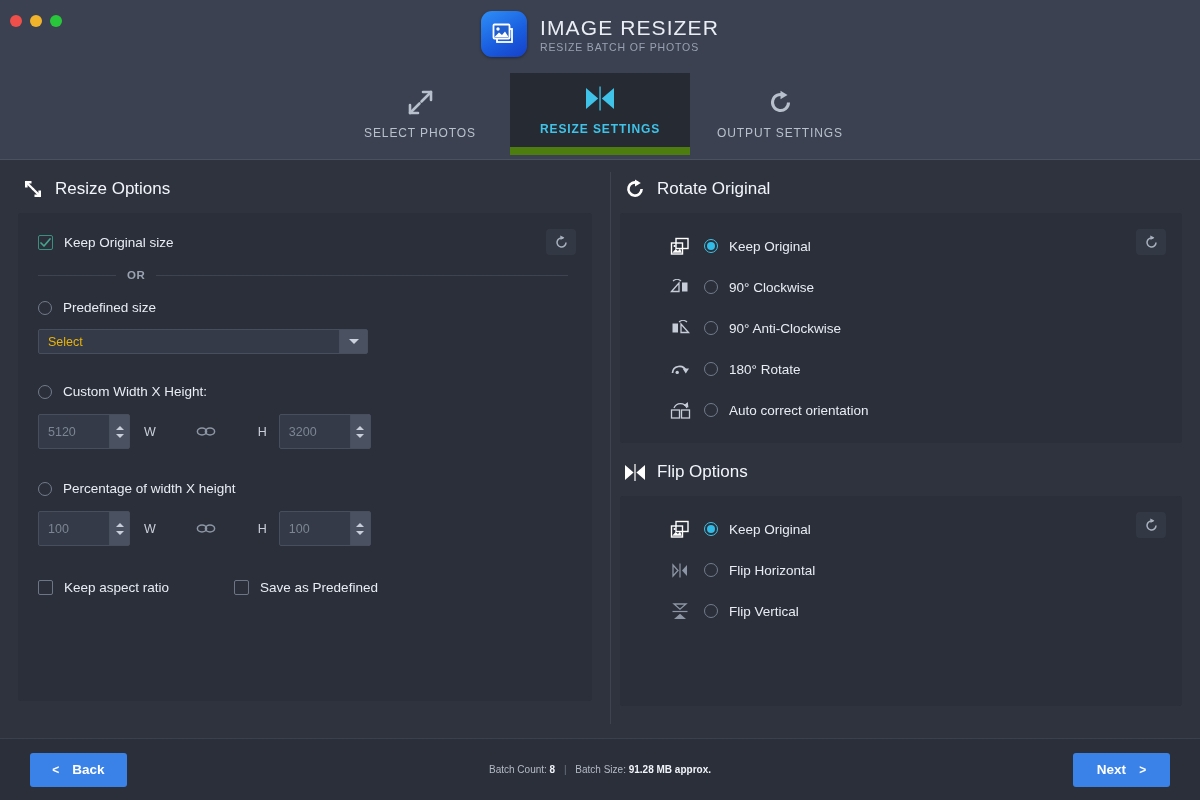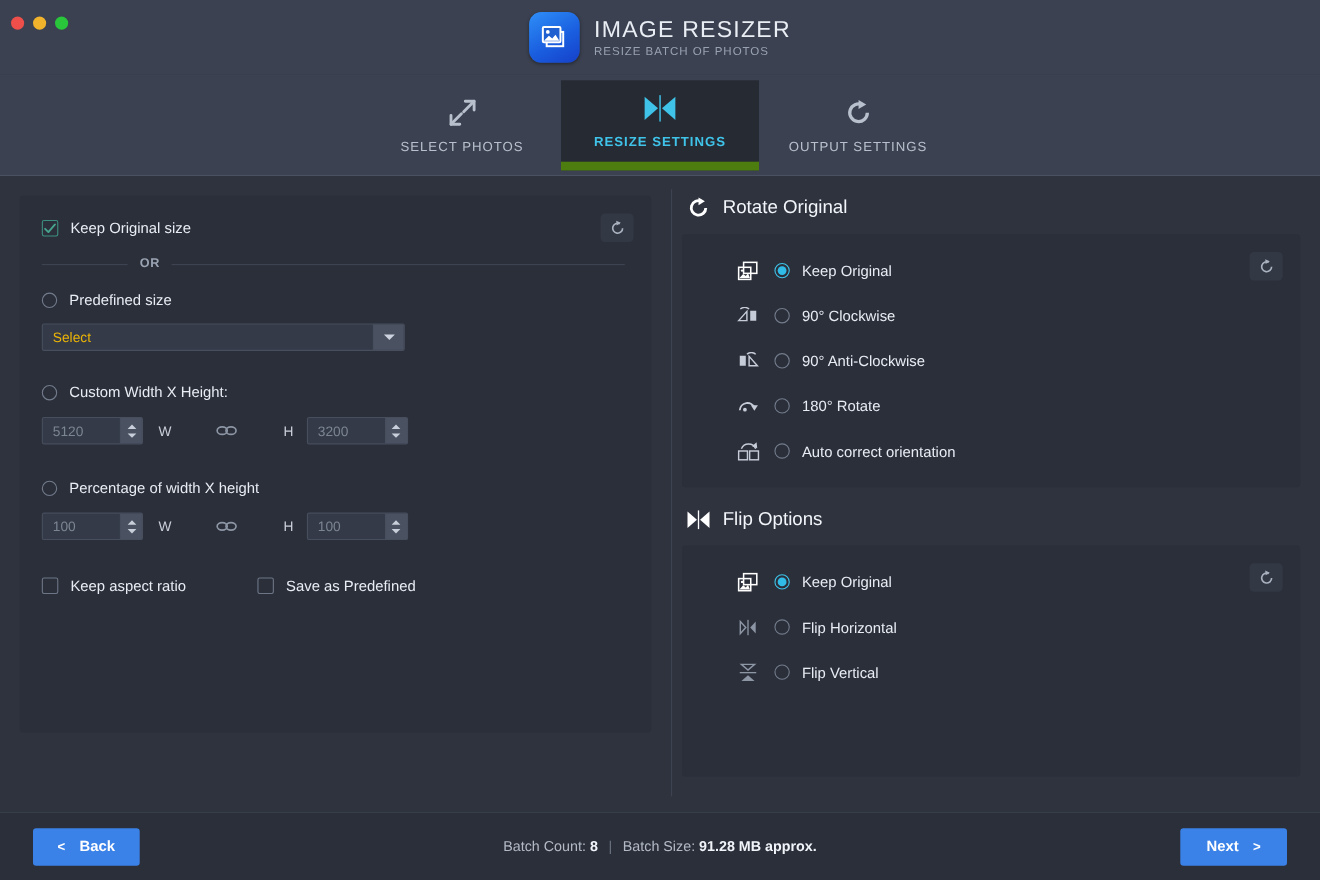--- a/index.html
+++ b/index.html
@@ -147,21 +147,21 @@
     cursor: pointer;
   }
   .caret {
     width: 0; height: 0;
     border-left: 5px solid transparent; border-right: 5px solid transparent;
     border-top: 5px solid #cdd3de;
   }
 
   .spin-row { display: flex; align-items: center; margin-top: 15px; }
   .spin {
-    width: 92px; height: 25px;
+    width: 92px; height: 35px;
     background: #343a47; border: 1px solid #474e5d; border-radius: 2px;
     display: flex; align-items: center; position: relative;
   }
   .spin .sval { font-size: 12.5px; color: #7c8594; padding-left: 9px; }
   .spin .sarrows {
     position: absolute; right: 0; top: 0; bottom: 0; width: 20px;
     background: #4a5161; border-left: 1px solid #474e5d;
     display: flex; flex-direction: column; align-items: center; justify-content: center;
     gap: 4px; cursor: pointer;
   }
@@ -193,21 +193,21 @@
     height: 34px; width: 97px;
     color: #ffffff; font-size: 13.5px; font-weight: bold;
     display: flex; align-items: center; justify-content: center; gap: 13px;
     cursor: pointer; font-family: "Liberation Sans", sans-serif;
   }
   .btn.back { position: absolute; left: 30px; }
   .btn.next { position: absolute; right: 30px; }
   .btn .chev { font-size: 12px; font-weight: bold; }
   .batch {
     position: absolute; left: 0; right: 0; text-align: center;
-    font-size: 13px; color: #b3bac6;
+    font-size: 10px; color: #b3bac6;
   }
   .batch b { color: #f1f4f9; }
   .batch .sep { color: #6c7484; margin: 0 6px; }
 </style>
 </head>
 <body>
 
 <div class="titlebar">
   <div class="traffic">
     <span class="dot red"></span>
@@ -264,20 +264,31 @@
     </span>
     <span class="tlabel">OUTPUT SETTINGS</span>
   </div>
 
 </div>
 
 <div class="content">
   <div class="vdiv"></div>
 
   <div class="col-left">
+    <div class="sec-head">
+      <span class="shicon">
+        <svg width="20" height="20" viewBox="0 0 20 20">
+          <path d="M2 2 L8.5 2 L8.5 4.6 L4.6 4.6 L4.6 8.5 L2 8.5 Z" fill="#ffffff"></path>
+          <path d="M2.6 2.6 L10.5 10.5" stroke="#ffffff" stroke-width="2.2"></path>
+          <path d="M18 18 L11.5 18 L11.5 15.4 L15.4 15.4 L15.4 11.5 L18 11.5 Z" fill="#ffffff"></path>
+          <path d="M17.4 17.4 L9.5 9.5" stroke="#ffffff" stroke-width="2.2"></path>
+        </svg>
+      </span>
+      <span class="shtitle">Resize Options</span>
+    </div>
 
     <div class="card left">
       <div class="reset-btn">
         <svg width="15" height="15" viewBox="0 0 15 15">
           <path d="M12 7.5 a4.5 4.5 0 1 1 -2.6 -4.08" fill="none" stroke="#aab2c0" stroke-width="1.5"></path>
           <path d="M6.2 0.6 L10.4 2.6 L6.6 4.9 Z" fill="#aab2c0"></path>
         </svg>
       </div>
 
       <div class="row">

